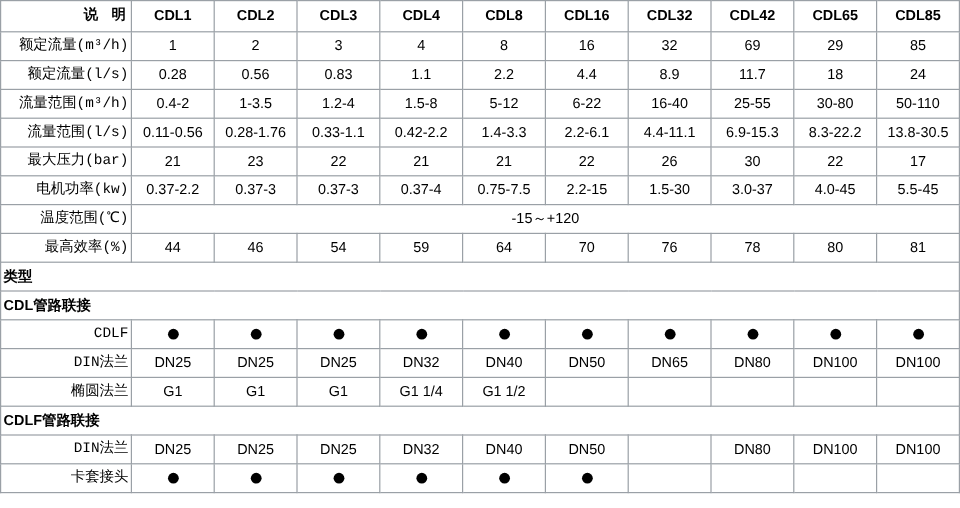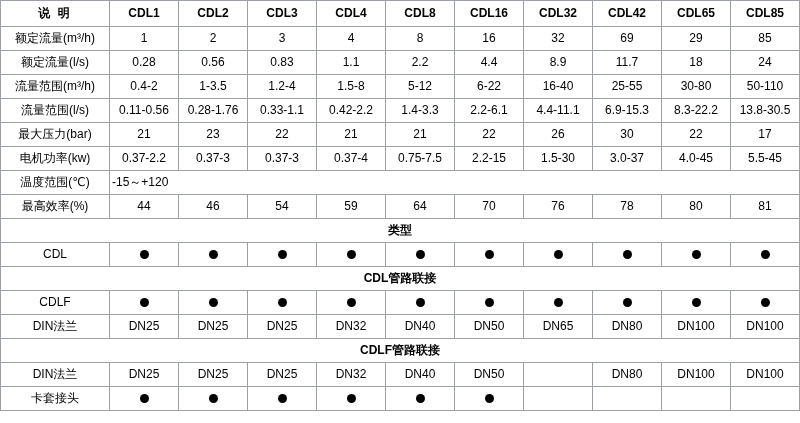--- a/index.html
+++ b/index.html
@@ -29,34 +29,35 @@
     font-size: 12px;
     line-height: 1.1;
     white-space: nowrap;
     overflow: hidden;
   }
   #spec-table tr.head td {
     font-weight: bold;
     height: 25px;
   }
   #spec-table td.rowlabel {
-    text-align: center;
+    text-align: right;
     font-weight: normal;
     width: 104px;
+    font-family: Liberation Mono, monospace;
   }
   #spec-table tr.head td.rowlabel {
     font-weight: bold;
     letter-spacing: 2px;
   }
   #spec-table td.section {
     font-weight: bold;
+    text-align: left;
+  }
+  #spec-table td.wide {
     text-align: center;
-  }
-  #spec-table td.wide {
-    text-align: left;
   }
   .dot {
     display: inline-block;
     width: 9px;
     height: 9px;
     border-radius: 50%;
     background: #000000;
     vertical-align: middle;
   }
 </style>
@@ -170,33 +171,20 @@
         <td>70</td>
         <td>76</td>
         <td>78</td>
         <td>80</td>
         <td>81</td>
       </tr>
       <tr>
         <td colspan="11" class="section">类型</td>
       </tr>
       <tr>
-        <td class="rowlabel">CDL</td>
-        <td><span class="dot"></span></td>
-        <td><span class="dot"></span></td>
-        <td><span class="dot"></span></td>
-        <td><span class="dot"></span></td>
-        <td><span class="dot"></span></td>
-        <td><span class="dot"></span></td>
-        <td><span class="dot"></span></td>
-        <td><span class="dot"></span></td>
-        <td><span class="dot"></span></td>
-        <td><span class="dot"></span></td>
-      </tr>
-      <tr>
         <td colspan="11" class="section">CDL管路联接</td>
       </tr>
       <tr>
         <td class="rowlabel">CDLF</td>
         <td><span class="dot"></span></td>
         <td><span class="dot"></span></td>
         <td><span class="dot"></span></td>
         <td><span class="dot"></span></td>
         <td><span class="dot"></span></td>
         <td><span class="dot"></span></td>
@@ -212,20 +200,33 @@
         <td>DN25</td>
         <td>DN32</td>
         <td>DN40</td>
         <td>DN50</td>
         <td>DN65</td>
         <td>DN80</td>
         <td>DN100</td>
         <td>DN100</td>
       </tr>
       <tr>
+        <td class="rowlabel">椭圆法兰</td>
+        <td>G1</td>
+        <td>G1</td>
+        <td>G1</td>
+        <td>G1 1/4</td>
+        <td>G1 1/2</td>
+        <td></td>
+        <td></td>
+        <td></td>
+        <td></td>
+        <td></td>
+      </tr>
+      <tr>
         <td colspan="11" class="section">CDLF管路联接</td>
       </tr>
       <tr>
         <td class="rowlabel">DIN法兰</td>
         <td>DN25</td>
         <td>DN25</td>
         <td>DN25</td>
         <td>DN32</td>
         <td>DN40</td>
         <td>DN50</td>

